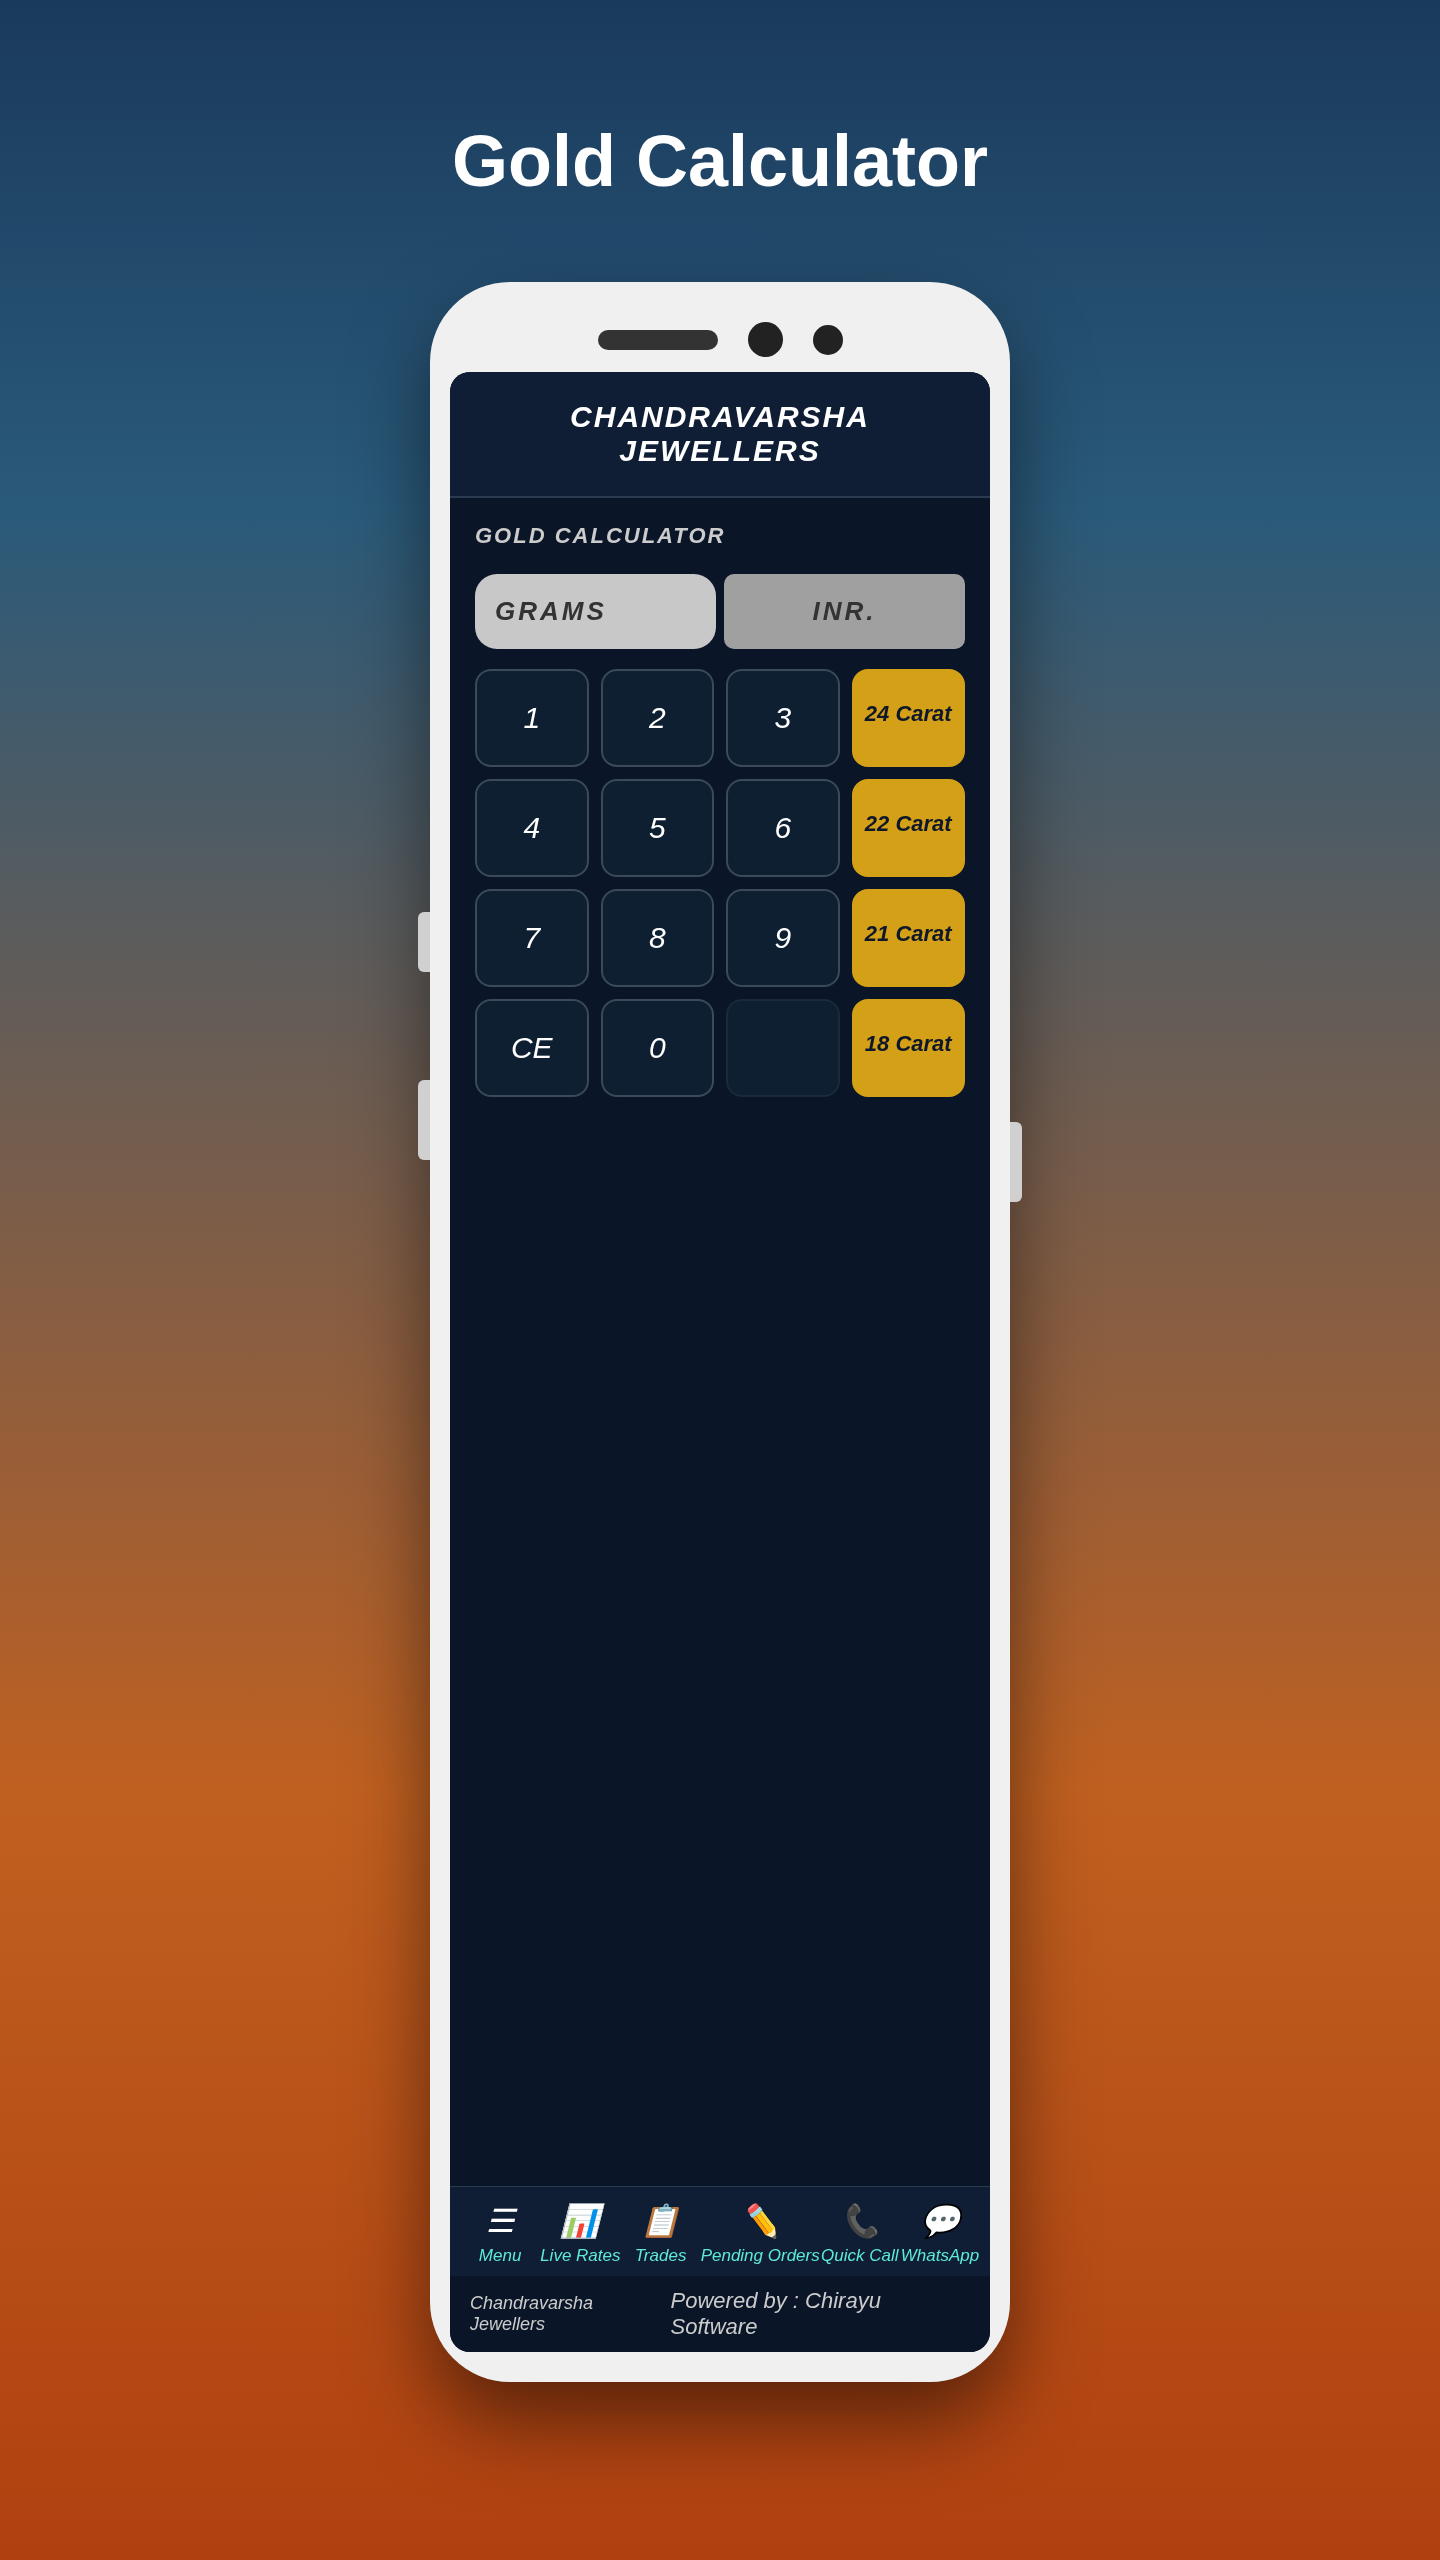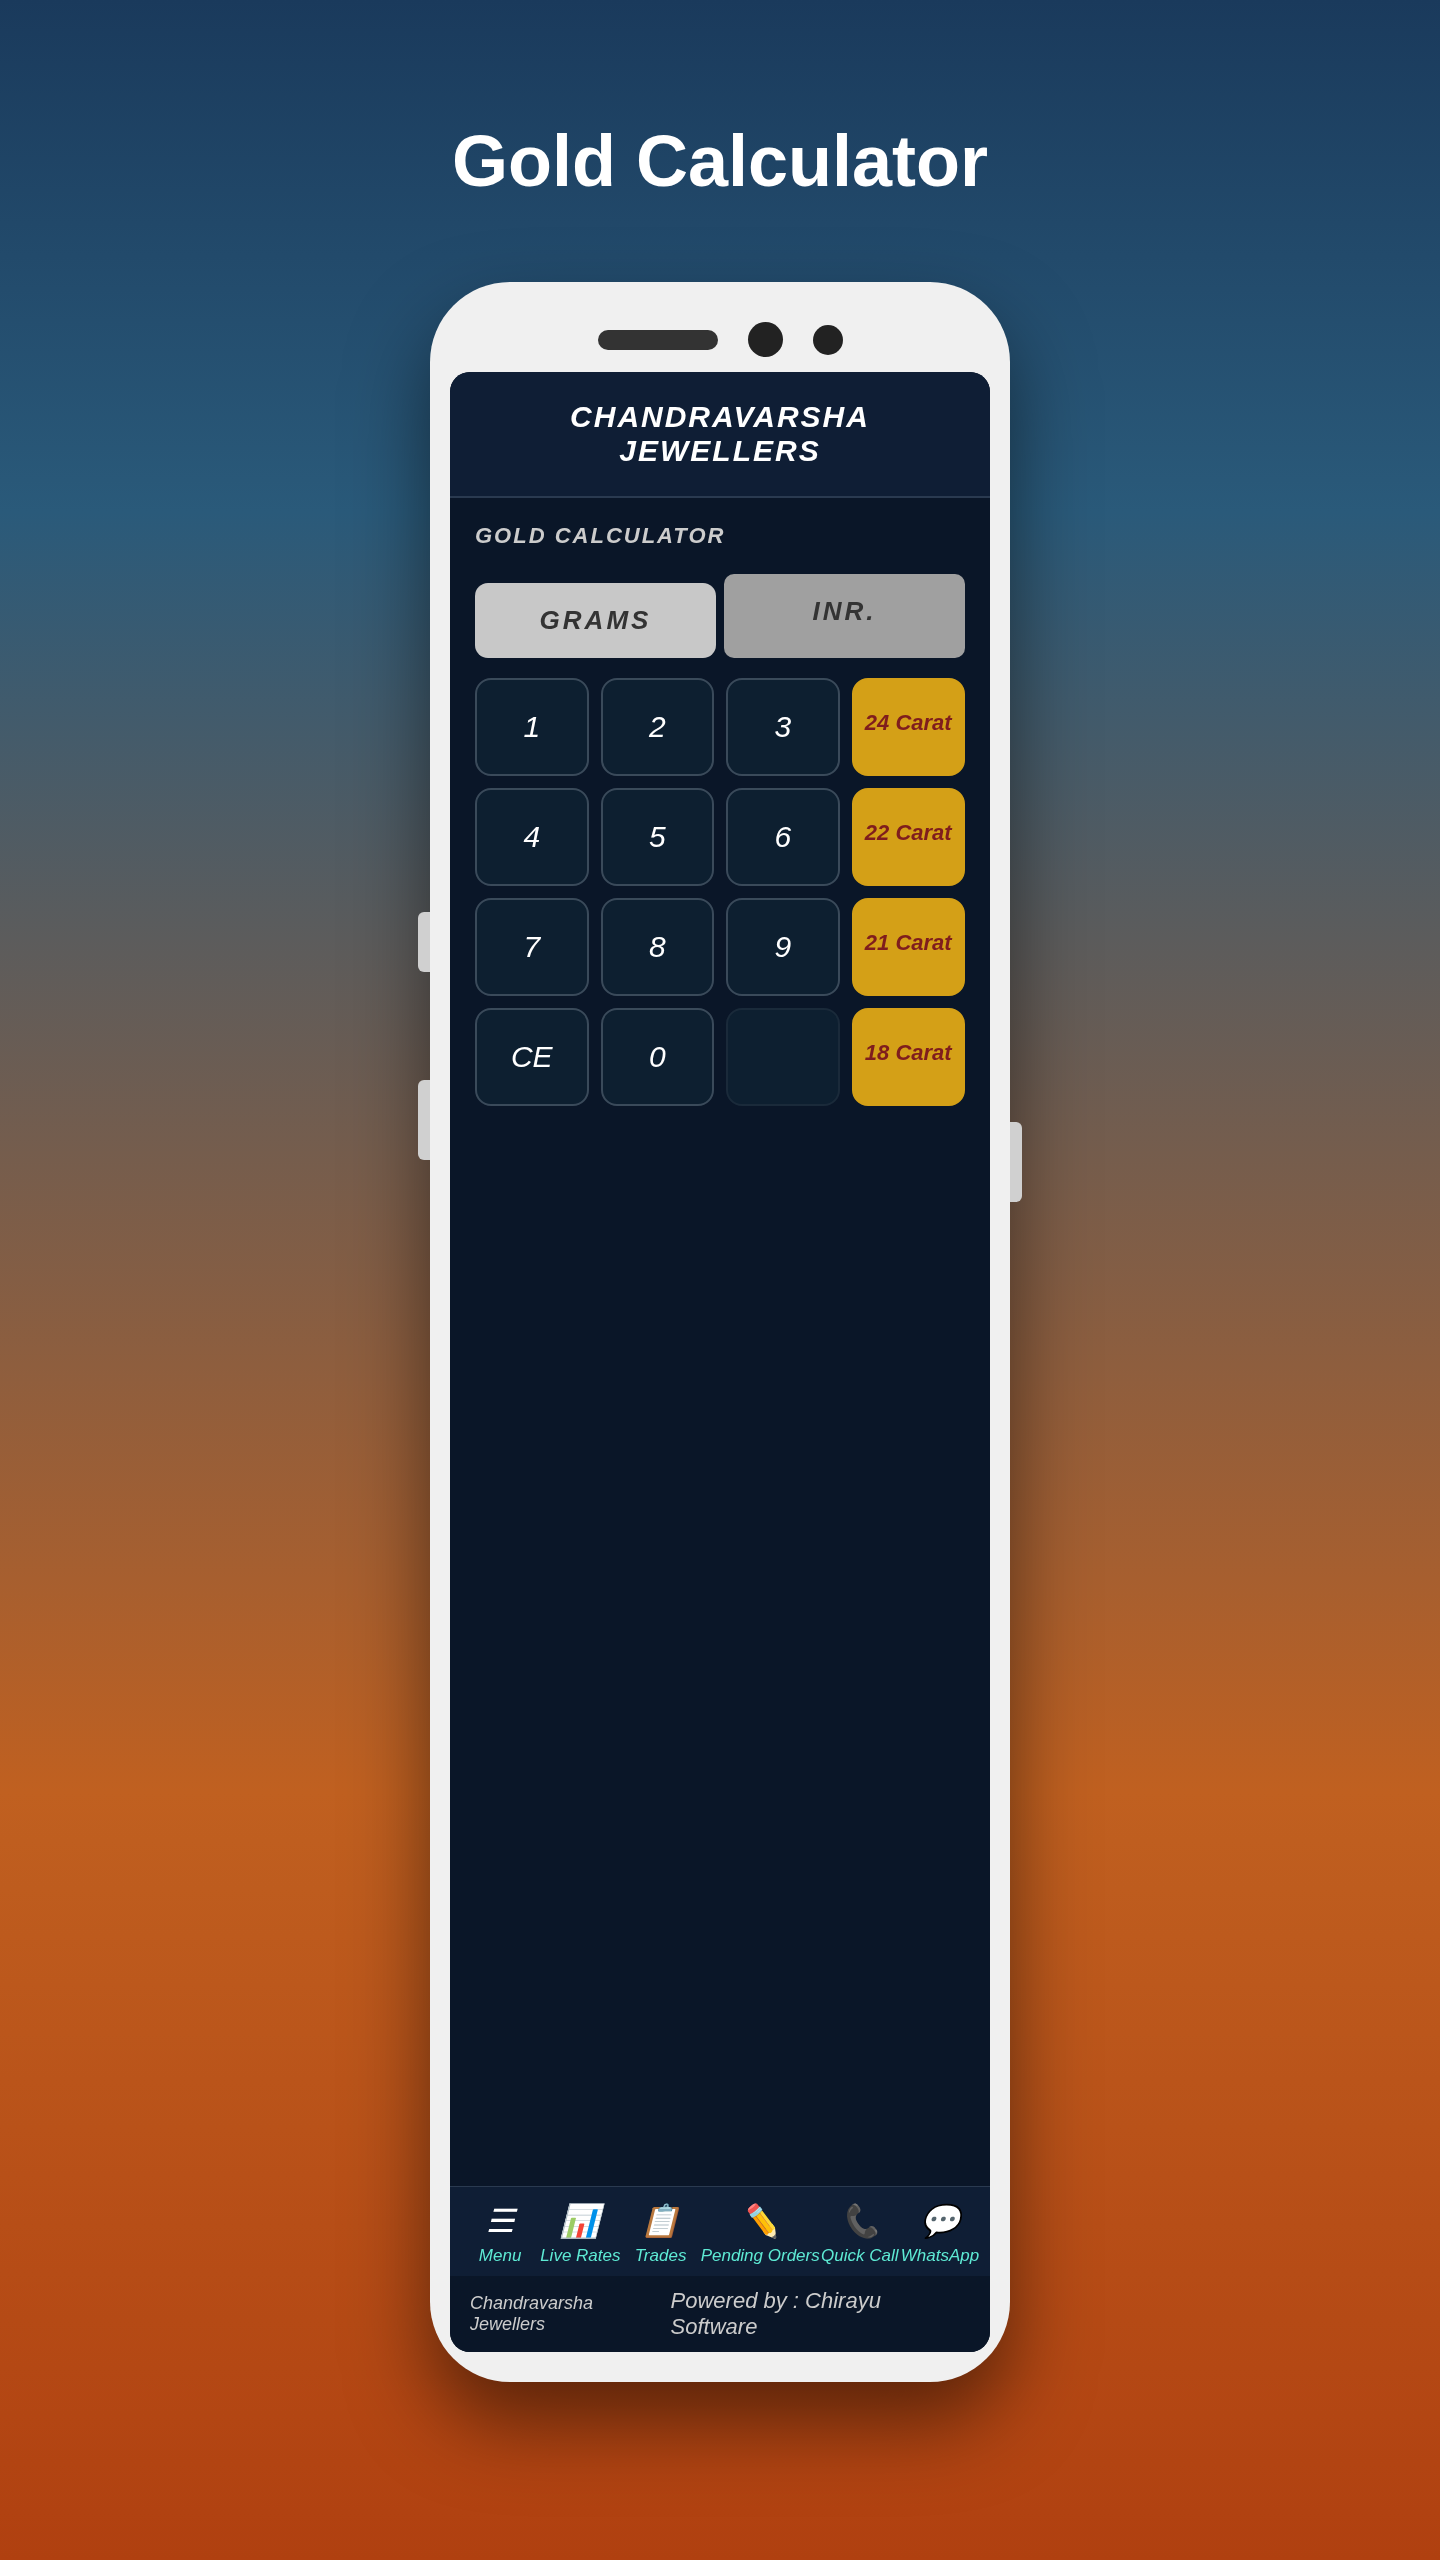--- a/index.html
+++ b/index.html
@@ -115,28 +115,27 @@
     
     .display-row {
       display: flex;
       gap: 8px;
       margin-bottom: 20px;
     }
 
     .display-grams {
       flex: 1;
       background: #c8c8c8;
-      border-radius: 13px;
+      border-radius: 22px;
       padding: 22px 20px;
-      text-align: center;
+      text-align: left;
       color: #333;
       font-size: 26px;
       font-weight: 700;
       letter-spacing: 3px;
-      margin-top: 9px;
     }
 
     .display-inr {
       flex: 1;
       background: #a0a0a0;
       border-radius: 10px;
       padding: 22px 20px;
       text-align: center;
       color: #333;
       font-size: 26px;
@@ -161,21 +160,21 @@
       font-weight: 500;
       padding: 30px 10px;
       text-align: center;
       cursor: pointer;
       user-select: none;
     }
 
     .key-btn.gold {
       background: #d4a017;
       border-color: #d4a017;
-      color: #7f1d1d;
+      color: #0f172a;
       font-size: 22px;
       font-weight: 700;
     }
 
     .key-btn.empty {
       background: #0d1f30;
       border: 2px solid #1a2a3a;
     }
 
     

